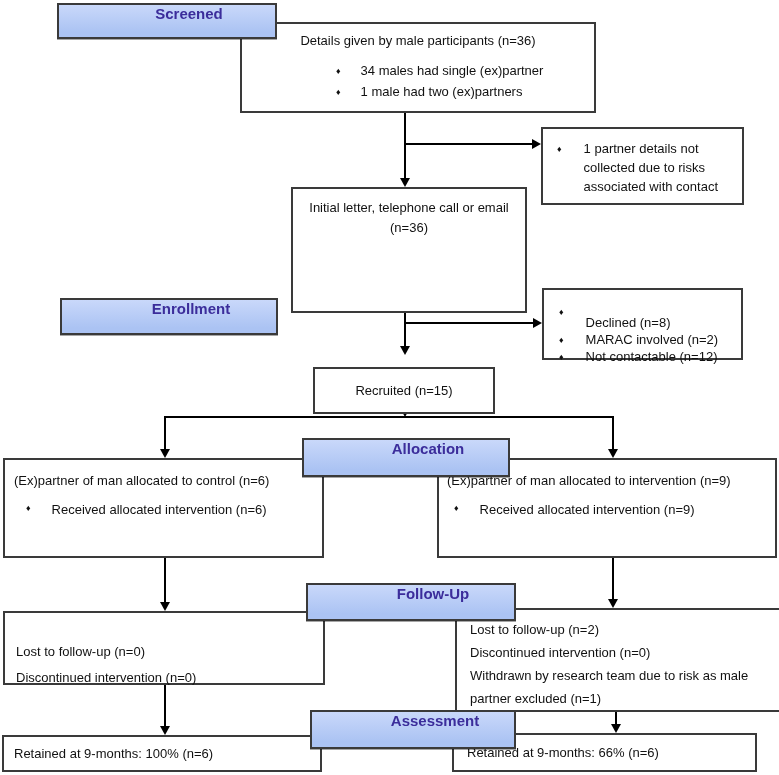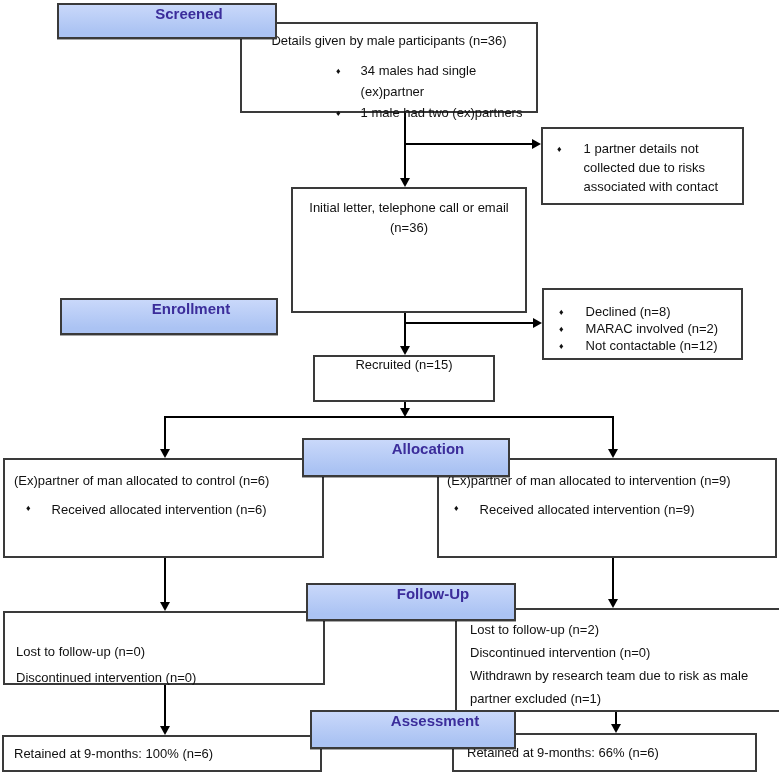--- a/index.html
+++ b/index.html
@@ -94,21 +94,21 @@
   <div class="stage" style="left:60px;top:298px;width:170px;height:33px;">
     <span>Enrollment</span>
   </div>
   <div class="stage" style="left:306px;top:583px;width:162px;height:34px;">
     <span>Follow-Up</span>
   </div>
   <div class="stage" style="left:310px;top:710px;width:158px;height:35px;">
     <span>Assessment</span>
   </div>
 
-  <div class="fbox" style="left:240px;top:22px;width:298px;height:91px;">
+  <div class="fbox" style="left:240px;top:22px;width:356px;height:91px;">
     <div class="title ctr" style="padding-top:9px;">Details given by male participants (n=36)</div>
     <div style="margin-top:12px;line-height:21px;">
       <div class="brow" style="padding-left:94px;">
         <span class="bdia">♦</span>
         <span class="btxt" style="padding-left:20px;">34 males had single (ex)partner</span>
       </div>
       <div class="brow" style="padding-left:94px;">
         <span class="bdia">♦</span>
         <span class="btxt" style="padding-left:20px;">1 male had two (ex)partners</span>
       </div>
@@ -123,34 +123,34 @@
   </div>
 
   <div class="fbox" style="left:291px;top:187px;width:236px;height:126px;">
     <div class="ctr" style="padding:9px 16px 0 16px;line-height:20px;">Initial letter, telephone call or email (n=36)</div>
   </div>
 
   <div class="fbox" style="left:542px;top:288px;width:201px;height:72px;">
     <div style="padding-top:13px;line-height:17px;">
       <div class="brow" style="padding-left:15px;">
         <span class="bdia">♦</span>
-        <span class="btxt" style="padding-left:22px;">Declined (n=8)</span>
+        <span class="btxt" style="padding-left:22px;margin-top:11px;">Declined (n=8)</span>
       </div>
       <div class="brow" style="padding-left:15px;">
         <span class="bdia">♦</span>
         <span class="btxt" style="padding-left:22px;">MARAC involved (n=2)</span>
       </div>
       <div class="brow" style="padding-left:15px;">
         <span class="bdia">♦</span>
         <span class="btxt" style="padding-left:22px;">Not contactable (n=12)</span>
       </div>
     </div>
   </div>
 
-  <div class="fbox" style="left:313px;top:355px;width:182px;height:47px;display:flex;align-items:flex-start;justify-content:center;">
+  <div class="fbox" style="left:313px;top:367px;width:182px;height:47px;display:flex;align-items:center;justify-content:center;">
     <span class="title">Recruited (n=15)</span>
   </div>
 
   <div class="fbox" style="left:3px;top:458px;width:321px;height:100px;">
     <div class="title" style="padding:13px 0 0 9px;">(Ex)partner of man allocated to control (n=6)</div>
     <div class="brow" style="margin-top:14px;padding-left:21px;">
       <span class="bdia">♦</span>
       <span class="btxt" style="padding-left:21px;">Received allocated intervention (n=6)</span>
     </div>
   </div>

